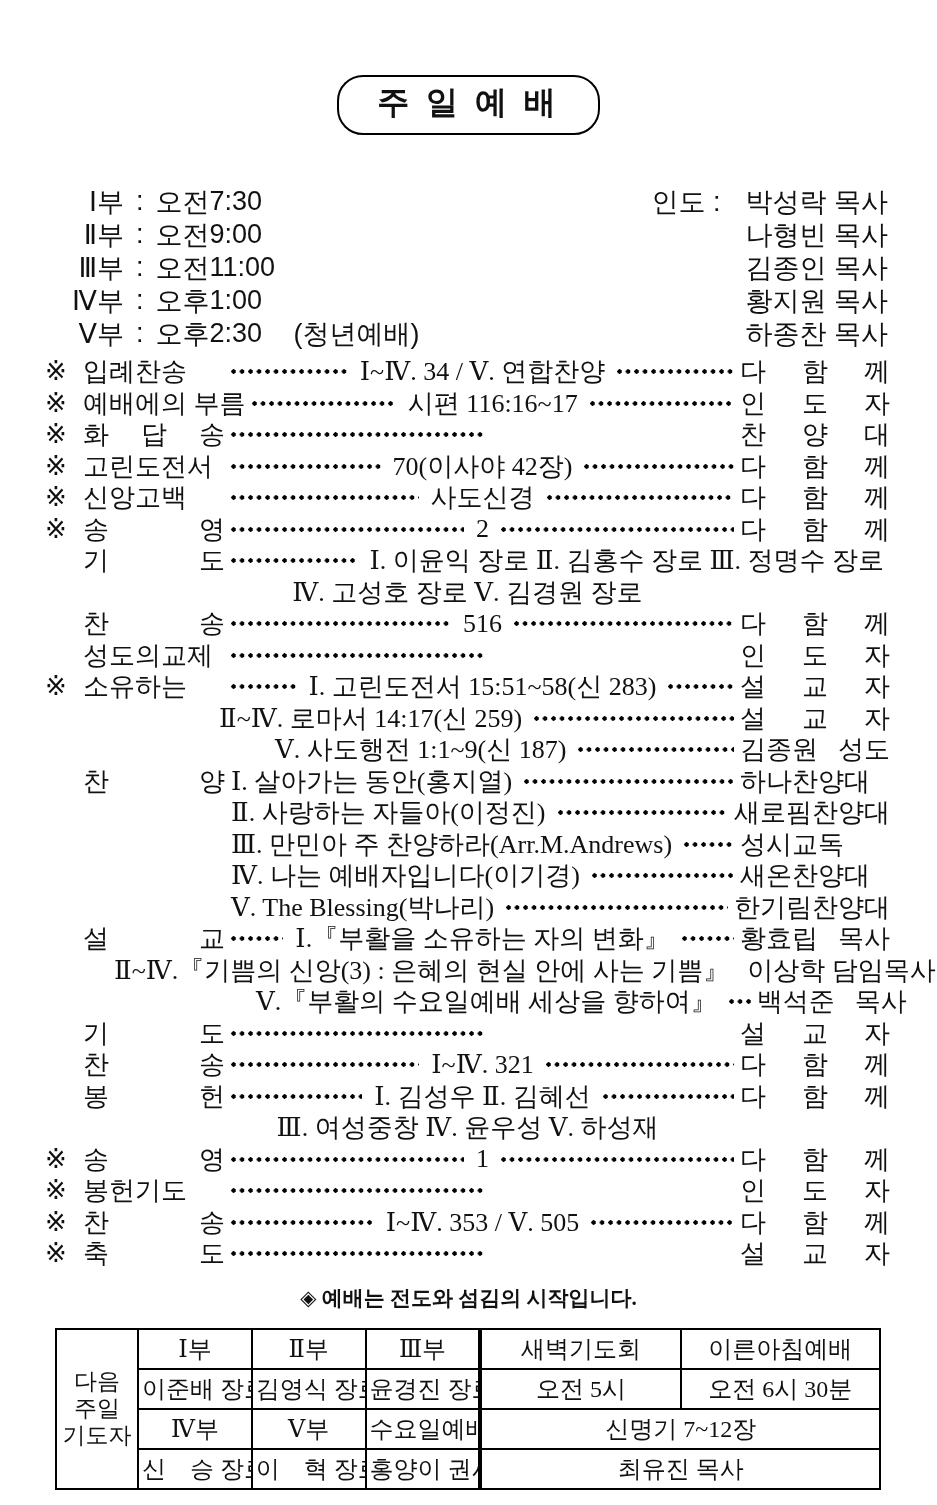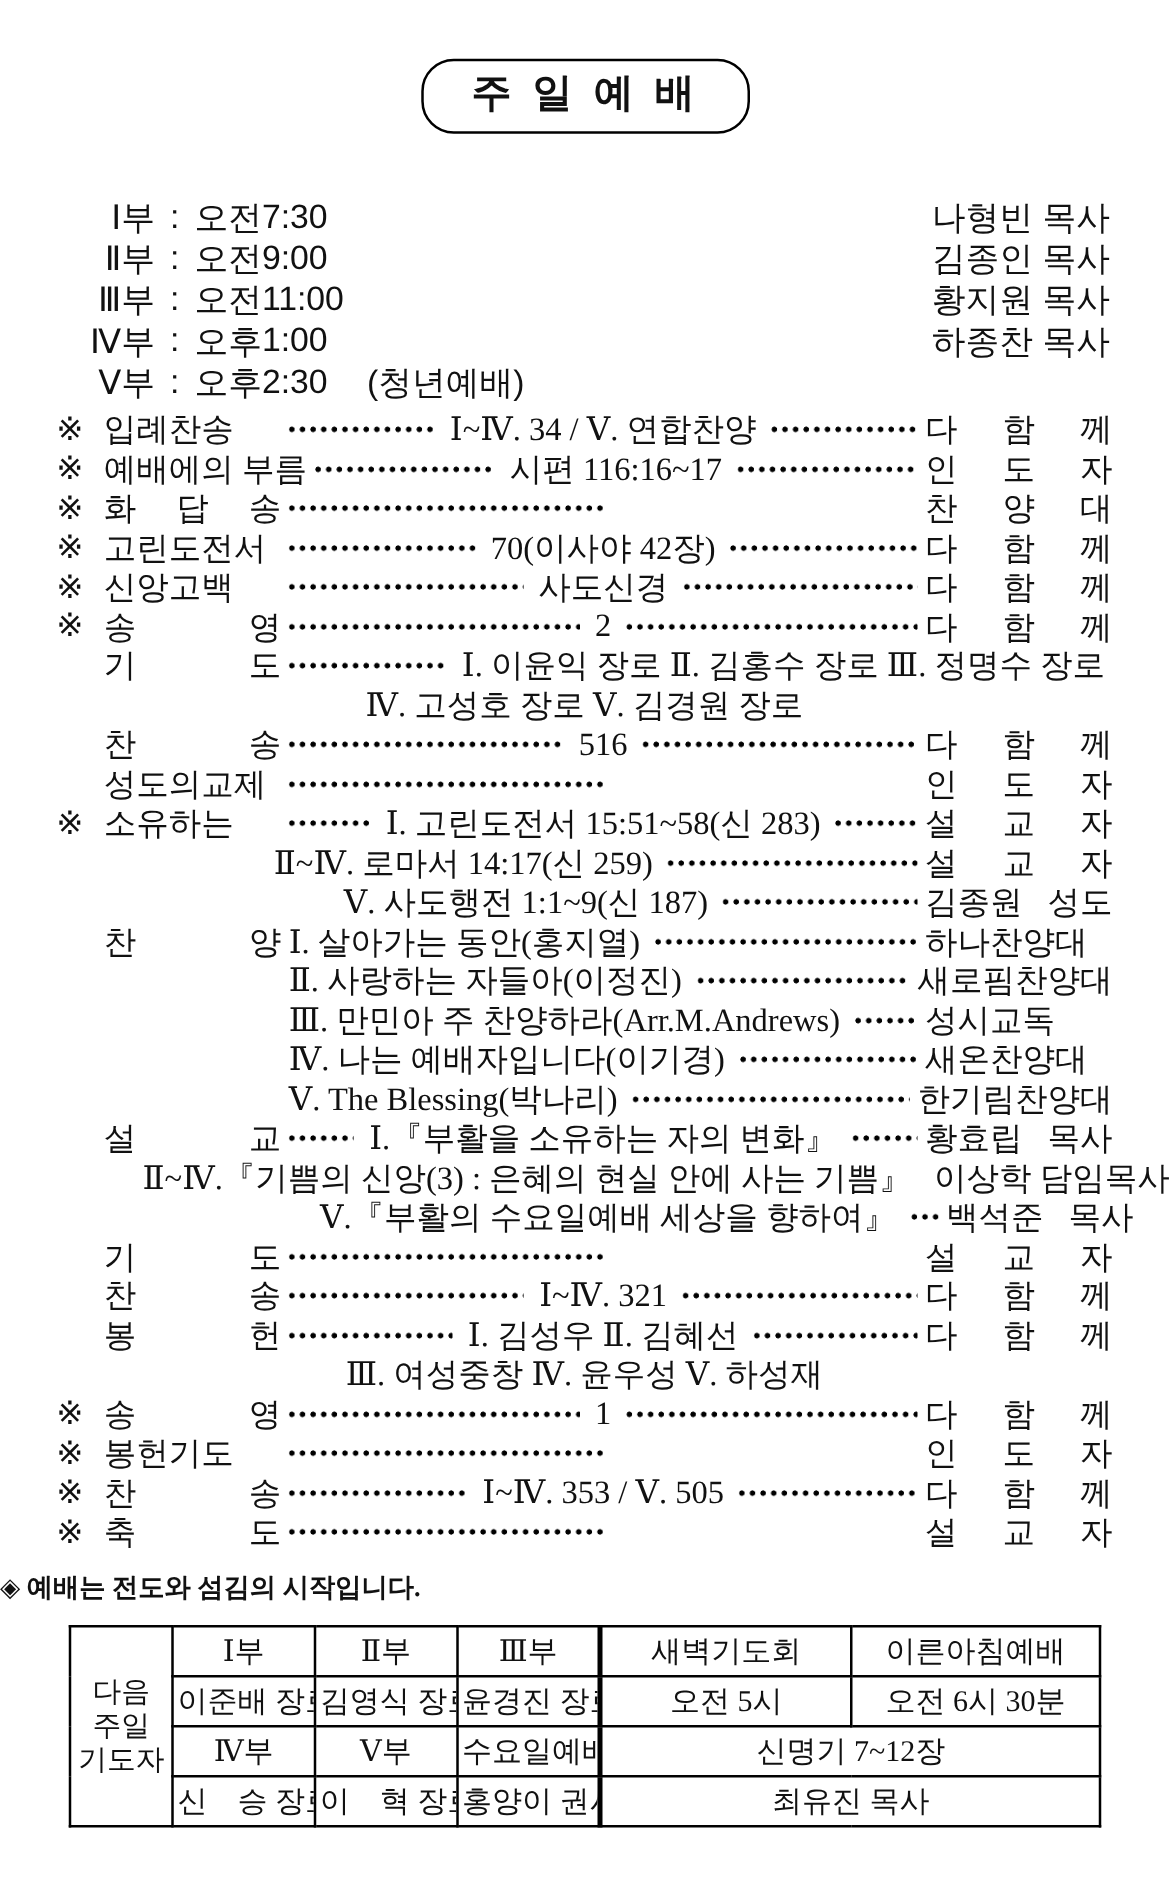--- a/index.html
+++ b/index.html
@@ -6,21 +6,21 @@
   body{
     width:937px;height:1505px;background:#ffffff;color:#111;
     font-family:"Liberation Serif","DejaVu Serif","DejaVu Sans",serif;
     overflow:hidden;position:relative;
   }
   
   .title-wrap{padding-top:47px;display:flex;justify-content:center;}
   .title-box{
     border:2.5px solid #000;border-radius:26px;padding:4px 38px 8px;
     font-family:"Liberation Sans","DejaVu Sans",sans-serif;
-    font-weight:bold;font-size:32px;letter-spacing:4px;white-space:nowrap;
+    font-weight:bold;font-size:32px;letter-spacing:4px;white-space:nowrap;margin-top:28px;
   }
   
   .schedule{
     margin:50px 49px 0 64px;display:flex;justify-content:space-between;
     font-family:"Liberation Sans","DejaVu Sans",sans-serif;font-size:27px;
   }
   .srow,.lrow{height:33px;display:flex;align-items:center;white-space:nowrap;}
   .s-part{width:60px;text-align:right;}
   .s-colon{margin:0 12px;}
   .s-time{width:72px;text-align:left;}
@@ -35,21 +35,21 @@
   .o-indent{flex:0 0 auto;}
   .o-center{flex:0 0 auto;padding:0 6px;}
   .o-lead{
     flex:1 1 auto;min-width:22px;height:5px;margin:0 6px;align-self:center;
     background-image:radial-gradient(circle at 2.5px 2.5px,#000 2px,transparent 2.4px);
     background-size:8.5px 5px;background-repeat:repeat-x;background-position:left center;
   }
   .o-gap{flex:1 1 auto;min-width:12px;}
   .o-right{min-width:150px;flex:0 0 auto;text-align:justify;text-align-last:justify;}
   
-  .note{margin-top:14px;font-size:21px;font-weight:bold;}
+  .note{margin-top:14px;text-align:center;font-size:21px;font-weight:bold;}
   
   .tables{margin:16px 56px 0 55px;display:flex;justify-content:space-between;align-items:flex-start;}
   table{border-collapse:collapse;table-layout:fixed;font-size:24px;}
   td{border:2px solid #000;text-align:center;vertical-align:middle;height:38px;padding:0 3px;overflow:hidden;white-space:nowrap;}
   .t1{width:446px;}
   .t1 td.hdr{width:74px;font-size:23px;line-height:1.18;white-space:normal;margin-top:38px;}
   .t2{width:420px;}
 </style>
 </head>
 <body>
@@ -87,20 +87,24 @@
       <div class="srow">
         <span class="s-part">Ⅴ부</span>
         <span class="s-colon">:</span>
         <span class="s-mer">오후</span>
         <span class="s-time">2:30</span>
         <span class="s-note">(청년예배)</span>
       </div>
     </div>
   <div id="schRight">
       <div class="lrow">
+        <span class="l-label">인도 :</span>
+        <span class="l-name">박성락 목사</span>
+      </div>
+      <div class="lrow">
         <span class="l-label"></span>
         <span class="l-name">나형빈 목사</span>
       </div>
       <div class="lrow">
         <span class="l-label"></span>
         <span class="l-name">김종인 목사</span>
       </div>
       <div class="lrow">
         <span class="l-label"></span>
         <span class="l-name">황지원 목사</span>

